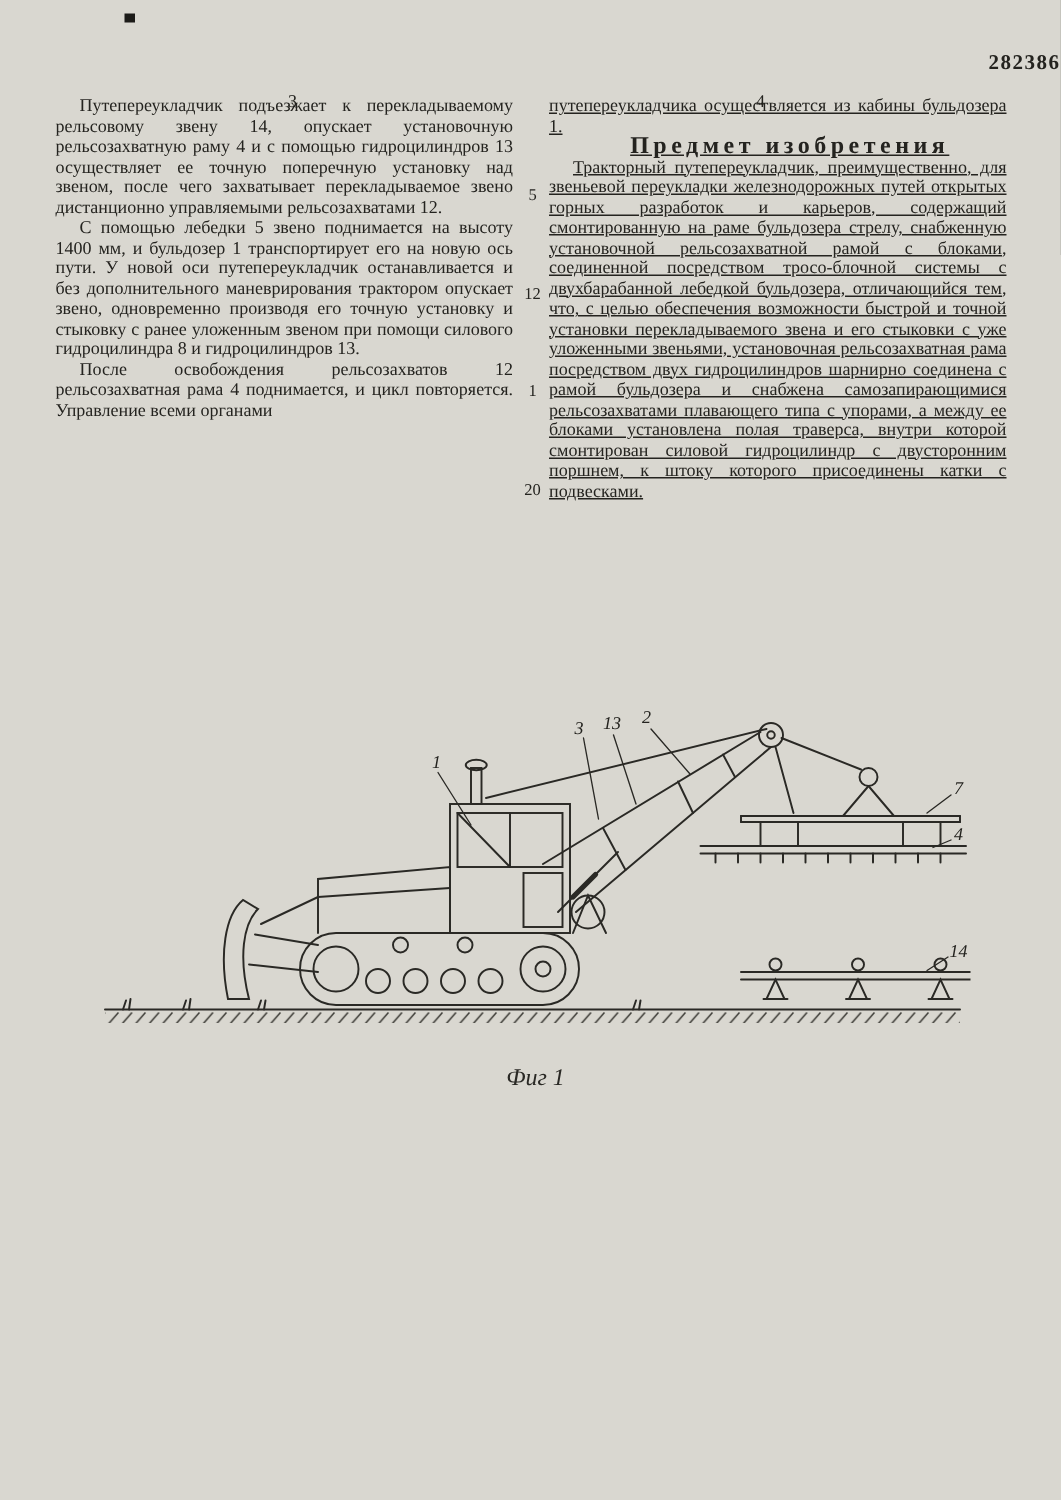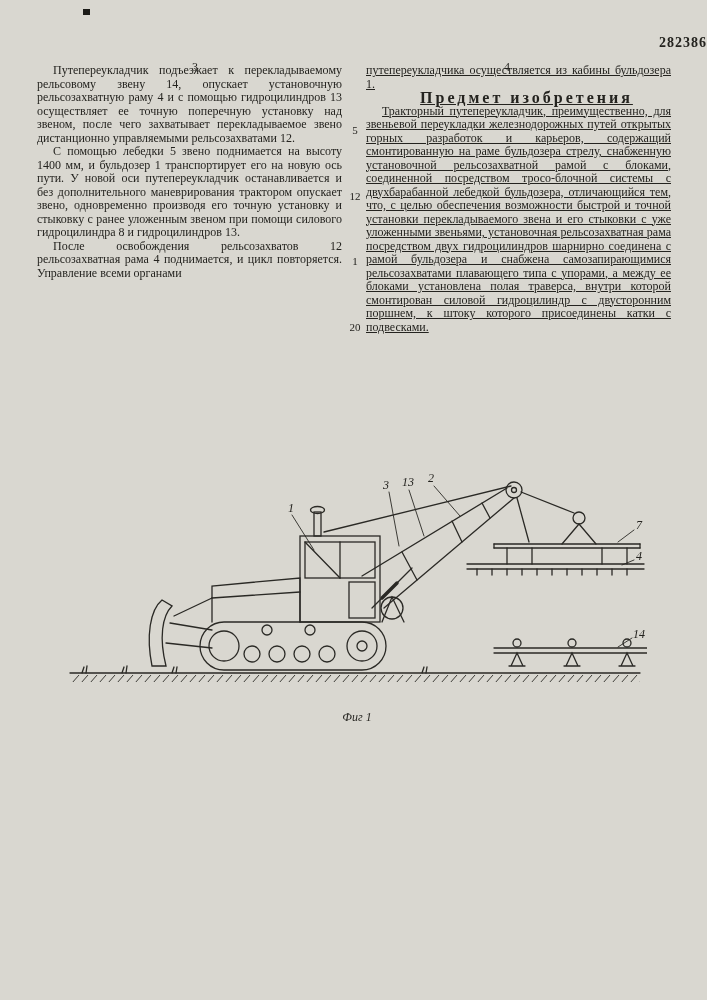--- a/index.html
+++ b/index.html
@@ -39,21 +39,21 @@
   }
   .margin-nums{position:absolute;left:346px;top:0;width:18px;height:400px;}
   .margin-nums span{position:absolute;left:0;width:18px;text-align:center;font-size:11px;}
   .margin-nums span:nth-of-type(1){top:124px;}
   .margin-nums span:nth-of-type(2){top:190px;}
   .margin-nums span:nth-of-type(3){top:255px;}
   .margin-nums span:nth-of-type(4){top:321px;text-align:center;}
   .figure-wrap{position:absolute;left:62px;top:458px;width:590px;}
   .figure-wrap svg{display:block;}
   .fig-caption{
-    text-align:center;font-style:italic;font-size:12px;
+    text-align:center;font-style:italic;font-size:16px;
     margin-top:2px;color:#2a2925;
   }
   .fig-label{font-family:"Liberation Serif",serif;font-style:italic;font-size:12px;fill:#24231f;}
 </style>
 </head>
 <body>
 
 <div class="page">
 
   <div class="speck"></div>

